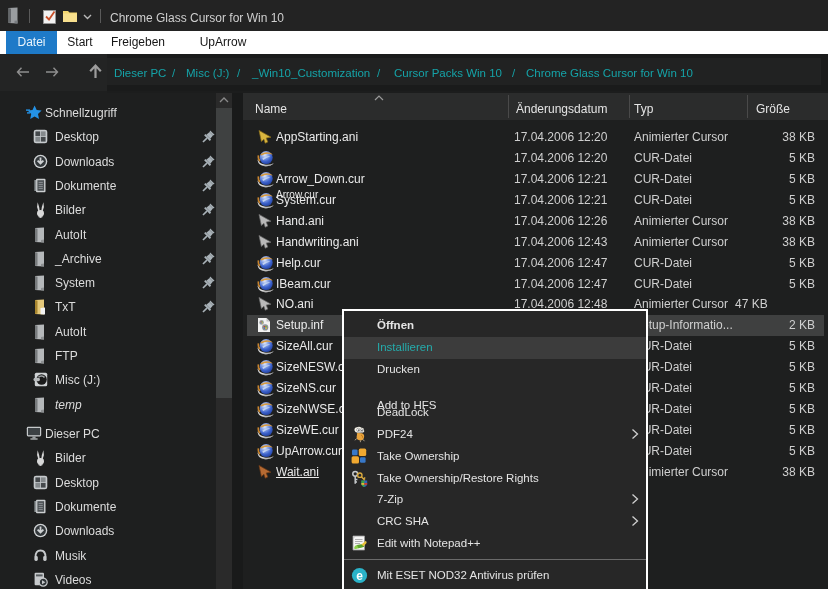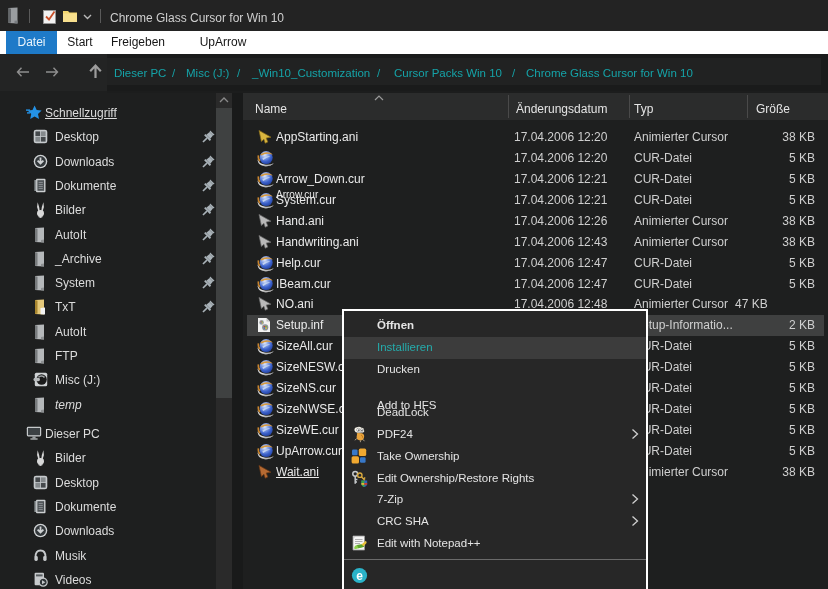--- a/index.html
+++ b/index.html
@@ -84,21 +84,21 @@
         <path d="M1 5 L5 1 L9 5" stroke="#8a8a8a" stroke-width="1.3" fill="none"></path>
       </svg>
     </div>
 <div class="abs" style="left:26px;top:105px;">
       <svg width="16" height="15" viewBox="0 0 16 15">
 <path d="M8.6 0.5 L10.7 5 L15.6 5.6 L12 9 L13 13.9 L8.6 11.4 L4.2 13.9 L5.2 9 L1.6 5.6 L6.5 5 Z" fill="#2492e6"></path>
 <rect x="0" y="4.4" width="4" height="1.4" fill="#2492e6"></rect>
 <rect x="1" y="7.2" width="3" height="1.4" fill="#2492e6"></rect>
 </svg>
     </div>
-    <div class="abs txt" style="left:45px;top:106px;font-size:12px;color:#dcdcdc;text-decoration:underline;">Schnellzugriff</div>
+    <div class="abs txt" style="left:45px;top:106px;font-size:12px;color:#dcdcdc;">Schnellzugriff</div>
 <div class="abs" style="left:33px;top:129px;">
       <svg width="15" height="15" viewBox="0 0 15 15">
 <rect x="0.7" y="0.7" width="13.6" height="13.6" rx="2.4" fill="#c6cacd"></rect>
 <rect x="2.4" y="2.4" width="4.7" height="4.7" fill="#45494c"></rect>
 <rect x="7.9" y="2.4" width="4.7" height="4.7" fill="#84898c"></rect>
 <rect x="2.4" y="7.9" width="4.7" height="4.7" fill="#84898c"></rect>
 <rect x="7.9" y="7.9" width="4.7" height="4.7" fill="#45494c"></rect>
 </svg>
     </div>
     <div class="abs txt" style="left:55px;top:130px;font-size:12px;color:#dcdcdc;">Desktop</div>
@@ -689,21 +689,21 @@
 <circle cx="4.2" cy="3.8" r="2.4" fill="none" stroke="#c6c9cb" stroke-width="1.5"></circle>
 <path d="M4.2 6.2 L4.2 13.8 M4.2 9.5 L6.4 9.5 M4.2 12 L6 12" stroke="#c6c9cb" stroke-width="1.5" fill="none"></path>
 <circle cx="8.8" cy="5.2" r="2.2" fill="none" stroke="#d8a93f" stroke-width="1.4"></circle>
 <path d="M10.4 6.8 L14 10.4 M12.6 9 L14.2 7.4" stroke="#d8a93f" stroke-width="1.4" fill="none"></path>
 <path d="M10.4 10.4 L16.2 10.4 L16.2 13.6 Q16.2 16.4 13.3 17 Q10.4 16.4 10.4 13.6 Z" fill="#2e63b8"></path>
 <path d="M10.4 10.4 L13.3 10.4 L13.3 17 Q10.4 16.4 10.4 13.6 Z" fill="#3fa33c"></path>
 <rect x="10.4" y="13" width="2.9" height="1.8" fill="#e0b63c"></rect>
 <rect x="13.3" y="13" width="2.9" height="1.8" fill="#cc3a2f"></rect>
 </svg>
     </div>
-<div class="abs txt" style="left:377px;top:472px;font-size:11.5px;font-weight:normal;color:#e4e4e4;">Edit Ownership/Restore Rights</div>
+<div class="abs txt" style="left:377px;top:472px;font-size:11.5px;font-weight:normal;color:#e4e4e4;">Take Ownership/Restore Rights</div>
 <div class="abs txt" style="left:377px;top:493px;font-size:11.5px;font-weight:normal;color:#e4e4e4;">7-Zip</div>
 <div class="abs" style="left:631px;top:493px;">
       <svg width="8" height="12" viewBox="0 0 8 12">
         <path d="M1.5 1.5 L6.5 6 L1.5 10.5" stroke="#cfcfcf" stroke-width="1.3" fill="none"></path>
       </svg>
     </div>
 <div class="abs txt" style="left:377px;top:515px;font-size:11.5px;font-weight:normal;color:#e4e4e4;">CRC SHA</div>
 <div class="abs" style="left:631px;top:515px;">
       <svg width="8" height="12" viewBox="0 0 8 12">
         <path d="M1.5 1.5 L6.5 6 L1.5 10.5" stroke="#cfcfcf" stroke-width="1.3" fill="none"></path>
@@ -721,12 +721,13 @@
 </svg>
     </div>
 <div class="abs txt" style="left:377px;top:537px;font-size:11.5px;font-weight:normal;color:#e4e4e4;">Edit with Notepad++</div>
 <div class="abs" style="left:344px;top:559px;width:302px;height:1px;background:#6a6a6a;"></div>
 <div class="abs" style="left:351px;top:567px;">
       <svg width="17" height="17" viewBox="0 0 17 17">
 <circle cx="8.5" cy="8.5" r="7.6" fill="#2ab3c9"></circle>
 <text x="8.5" y="12.8" font-family="Liberation Sans" font-size="12" font-weight="bold" fill="#ffffff" text-anchor="middle">e</text>
 </svg>
     </div>
+<div class="abs txt" style="left:377px;top:569px;font-size:11.5px;color:#e4e4e4;">Mit ESET NOD32 Antivirus prüfen</div>
 </div>
 </body></html>

